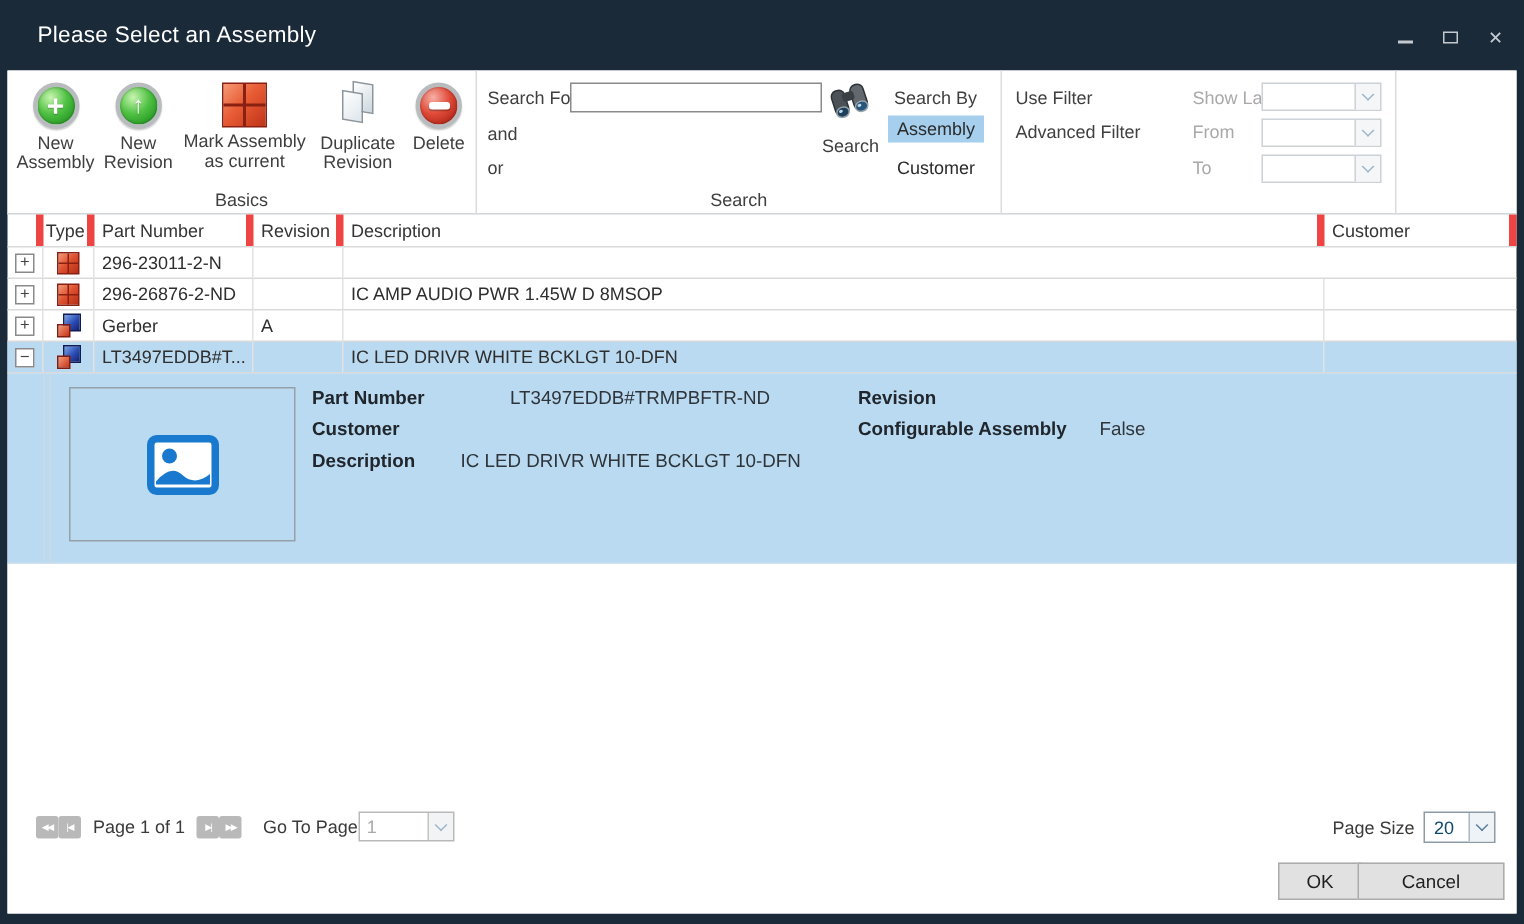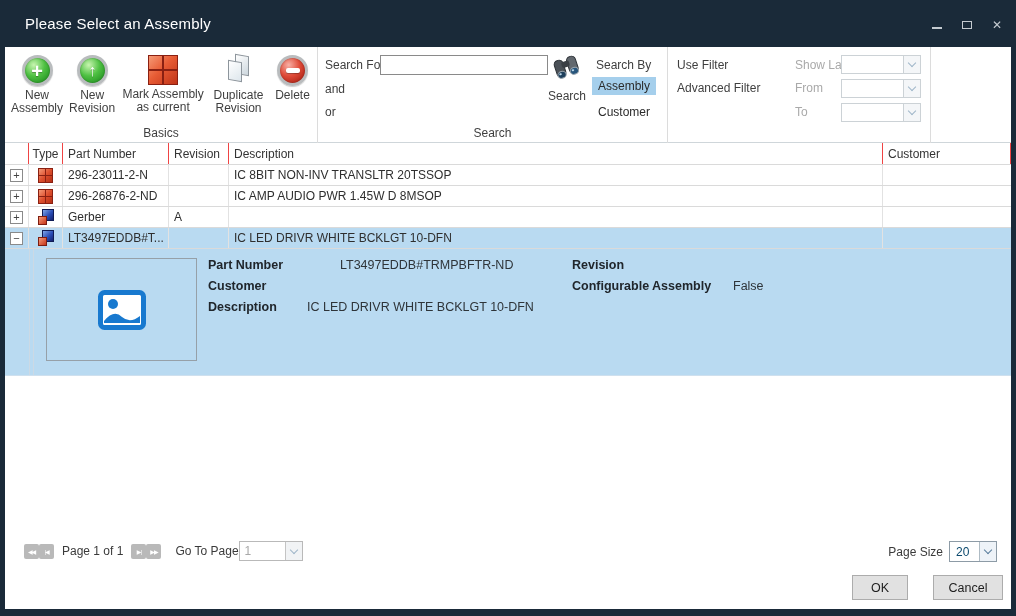--- a/index.html
+++ b/index.html
@@ -71,21 +71,21 @@
   .combo .arrow-box { width:17px; height:100%; border-left:1px solid #ccd2d6; background:#f4f6f8;
                       display:flex; align-items:center; justify-content:center; }
   .chev { width:6px; height:6px; border-right:1.6px solid #9fb6c9; border-bottom:1.6px solid #9fb6c9;
           transform:rotate(45deg); margin-top:-3px; }
 
   
   .grid { position:relative; width:1006px; }
   .trow { display:flex; height:21px; align-items:stretch; border-bottom:1px solid #dadada; font-size:12px; color:#2e2e2e; }
   .thead { height:22px; border-top:0; color:#343434; }
   .cell { display:flex; align-items:center; padding:0 5px; border-right:1px solid #e2e2e2; overflow:hidden; white-space:nowrap; }
-  .thead .cell { border-right:1px solid #ef4444; }
+  .thead .cell { border-right:5px solid #ef4444; }
   .c-exp{width:24px; justify-content:center; padding:0;} .c-type{width:34px; justify-content:center;}
   .c-part{width:106px} .c-rev{width:60px} .c-desc{width:654px} .c-cust{flex:1; border-right:none;}
   .row-selected { background:#b9daf1; }
   .expand-box { width:13px; height:13px; border:1px solid #8a8a8a; background:#fff; color:#444;
                 font-size:11px; line-height:11px; display:flex; align-items:center; justify-content:center; cursor:pointer; }
 
   .icon-redgrid { width:15px; height:15px; border:1px solid #8a2012;
       background:
         linear-gradient(#8a2012,#8a2012) 50% 0/1px 100% no-repeat,
         linear-gradient(#8a2012,#8a2012) 0 50%/100% 1px no-repeat,
@@ -119,21 +119,21 @@
   .ps-combo .val { color:#0c4a6e; padding-left:6px; }
   .ps-combo .arrow-box { width:17px; height:100%; border-left:1px solid #aebbc4; background:#eef3f8;
                          display:flex; align-items:center; justify-content:center; }
   .ps-combo .chev { border-color:#5a7e9d; }
 
   
   .footer { position:relative; width:1006px; height:42px; background:#fff; }
   .btn { position:absolute; top:8px; height:25px; background:#e1e1e1; border:1px solid #acacac;
          font-size:12.5px; color:#1e1e1e; display:flex; align-items:center; justify-content:center; cursor:pointer; }
   .btn-ok { right:103px; width:56px; }
-  .btn-cancel { right:8px; width:70px; }
+  .btn-cancel { right:8px; width:98px; }
 </style>
 </head>
 <body>
 
 <div class="window">
 
   <div class="titlebar">
     <div class="title">Please Select an Assembly</div>
     <div class="win-controls">
       <div class="win-btn">
@@ -256,21 +256,20 @@
 
       <div class="trow">
         <div class="cell c-exp">
             <div class="expand-box">+</div>
           </div>
         <div class="cell c-type">
             <div class="icon-redgrid"></div>
           </div>
         <div class="cell c-part">296-23011-2-N</div>
         <div class="cell c-rev"></div>
-        <div class="cell c-desc">IC 8BIT NON-INV TRANSLTR 20TSSOP</div>
         <div class="cell c-cust"></div>
       </div>
 
       <div class="trow">
         <div class="cell c-exp">
             <div class="expand-box">+</div>
           </div>
         <div class="cell c-type">
             <div class="icon-redgrid"></div>
           </div>

